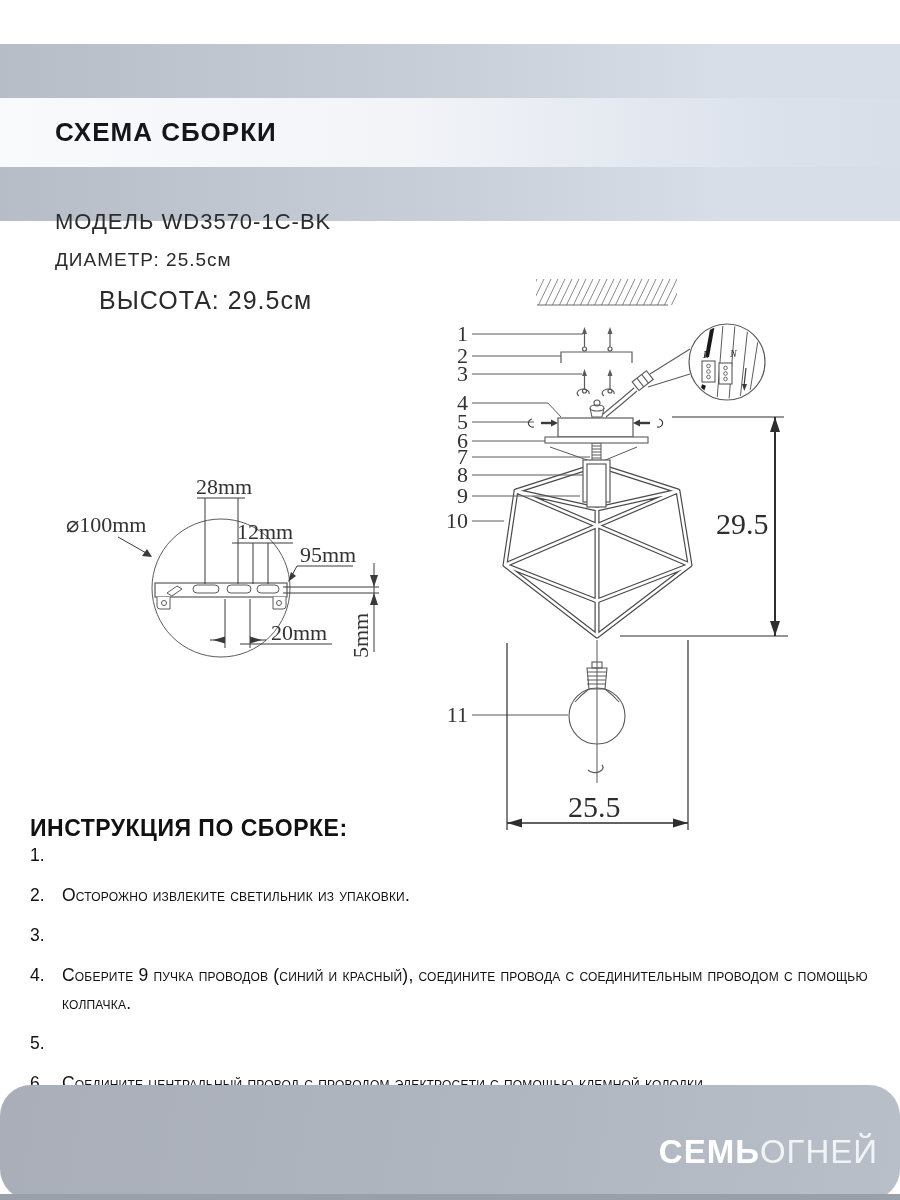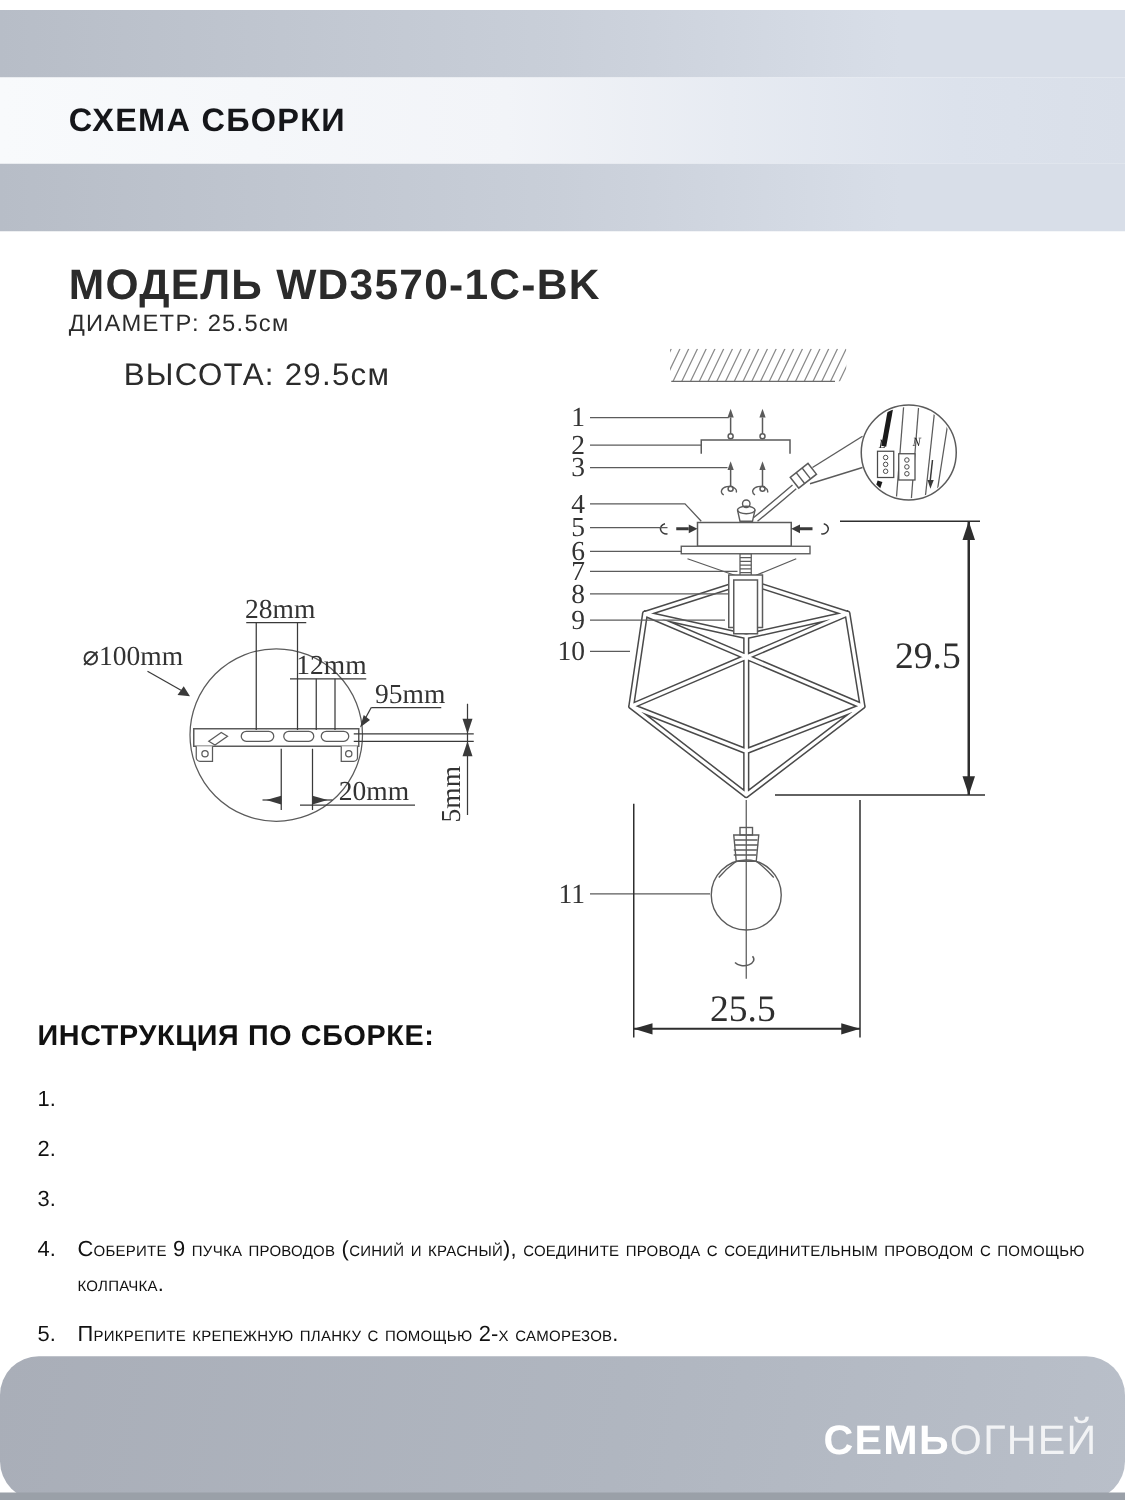--- a/index.html
+++ b/index.html
@@ -1,35 +1,35 @@
 <!DOCTYPE html>
 <html><head>
 <meta charset="utf-8">
 <style>
   html,body{margin:0;padding:0;}
   body{
     width:900px;height:1200px;position:relative;background:#ffffff;
     font-family:"Liberation Sans",sans-serif;overflow:hidden;
   }
   
-  .band{position:absolute;left:0;width:900px;}
+  .band{position:absolute;left:0;width:900px;margin-top:36px;}
   .band-top{top:8px;height:54px;background:linear-gradient(90deg,#b7bdc7 0%,#c9cfd9 50%,#d8dee8 80%,#d8dee8 100%);}
   .band-title{top:62px;height:69px;background:linear-gradient(90deg,#f8fafc 0%,#f2f4f8 45%,#dce2ec 85%,#d9dfe9 100%);display:flex;align-items:center;}
   .band-bottom{top:131px;height:54px;background:linear-gradient(90deg,#b7bdc7 0%,#c9cfd9 50%,#d8dee8 80%,#d8dee8 100%);}
   .page-title{margin-left:55px;font-size:26px;font-weight:bold;color:#15161a;letter-spacing:1px;}
   
   .model-line{position:absolute;left:55px;color:#2b2b2b;letter-spacing:1px;white-space:nowrap;}
-  .model-name{top:209px;font-size:34px;font-weight:700;}
+  .model-name{top:209px;font-size:22px;font-weight:400;}
   .model-dim1{top:249px;font-size:19px;}
   .model-dim2{top:286px;font-size:25px;margin-left:44px;}
   
   svg.drawing{position:absolute;left:0;top:0;}
   
   .instructions{position:absolute;left:30px;top:815px;width:845px;color:#111;}
-  .instr-title{font-size:23px;font-weight:bold;letter-spacing:0.5px;margin-bottom:24px;}
+  .instr-title{font-size:23px;font-weight:bold;letter-spacing:0.5px;}
   .instr-item{display:flex;font-size:17.5px;margin-bottom:13px;line-height:1.55;}
   .instr-num{flex:0 0 32px;}
   .instr-text{font-variant:small-caps;letter-spacing:0.2px;}
   
   .footer{position:absolute;left:0;top:1085px;width:900px;height:115px;
     background:linear-gradient(100deg,#a9aeb8 0%,#b0b6c0 55%,#b9bfc9 100%);border-radius:31px;}
   .footer-edge{position:absolute;left:0;bottom:0;width:100%;height:6px;background:#9aa0a8;}
   .brand{position:absolute;right:22px;top:48px;font-size:33px;letter-spacing:1px;white-space:nowrap;}
   .brand-bold{color:#ffffff;font-weight:800;}
   .brand-light{color:rgba(255,255,255,0.82);font-weight:300;}
@@ -268,31 +268,31 @@
   </g>
 </svg>
 
 <div class="instructions">
   <div class="instr-title">ИНСТРУКЦИЯ ПО СБОРКЕ:</div>
   <div class="instr-item">
     <span class="instr-num">1.</span>
   </div>
   <div class="instr-item">
     <span class="instr-num">2.</span>
+    <span class="instr-text">Осторожно извлеките светильник из упаковки.</span>
   </div>
   <div class="instr-item">
     <span class="instr-num">3.</span>
   </div>
   <div class="instr-item">
     <span class="instr-num">4.</span>
     <span class="instr-text">Соберите 9 пучка проводов (синий и красный), соедините провода с соединительным проводом с помощью колпачка.</span>
   </div>
   <div class="instr-item">
     <span class="instr-num">5.</span>
-    <span class="instr-text">Прикрепите крепежную планку с помощью 2-х саморезов.</span>
   </div>
   <div class="instr-item">
     <span class="instr-num">6.</span>
     <span class="instr-text">Соедините центральный провод с проводом электросети с помощью клемной колодки.</span>
   </div>
 </div>
 
 <div class="footer">
   <div class="brand">
     <span class="brand-bold">СЕМЬ</span><span class="brand-light">ОГНЕЙ</span>

